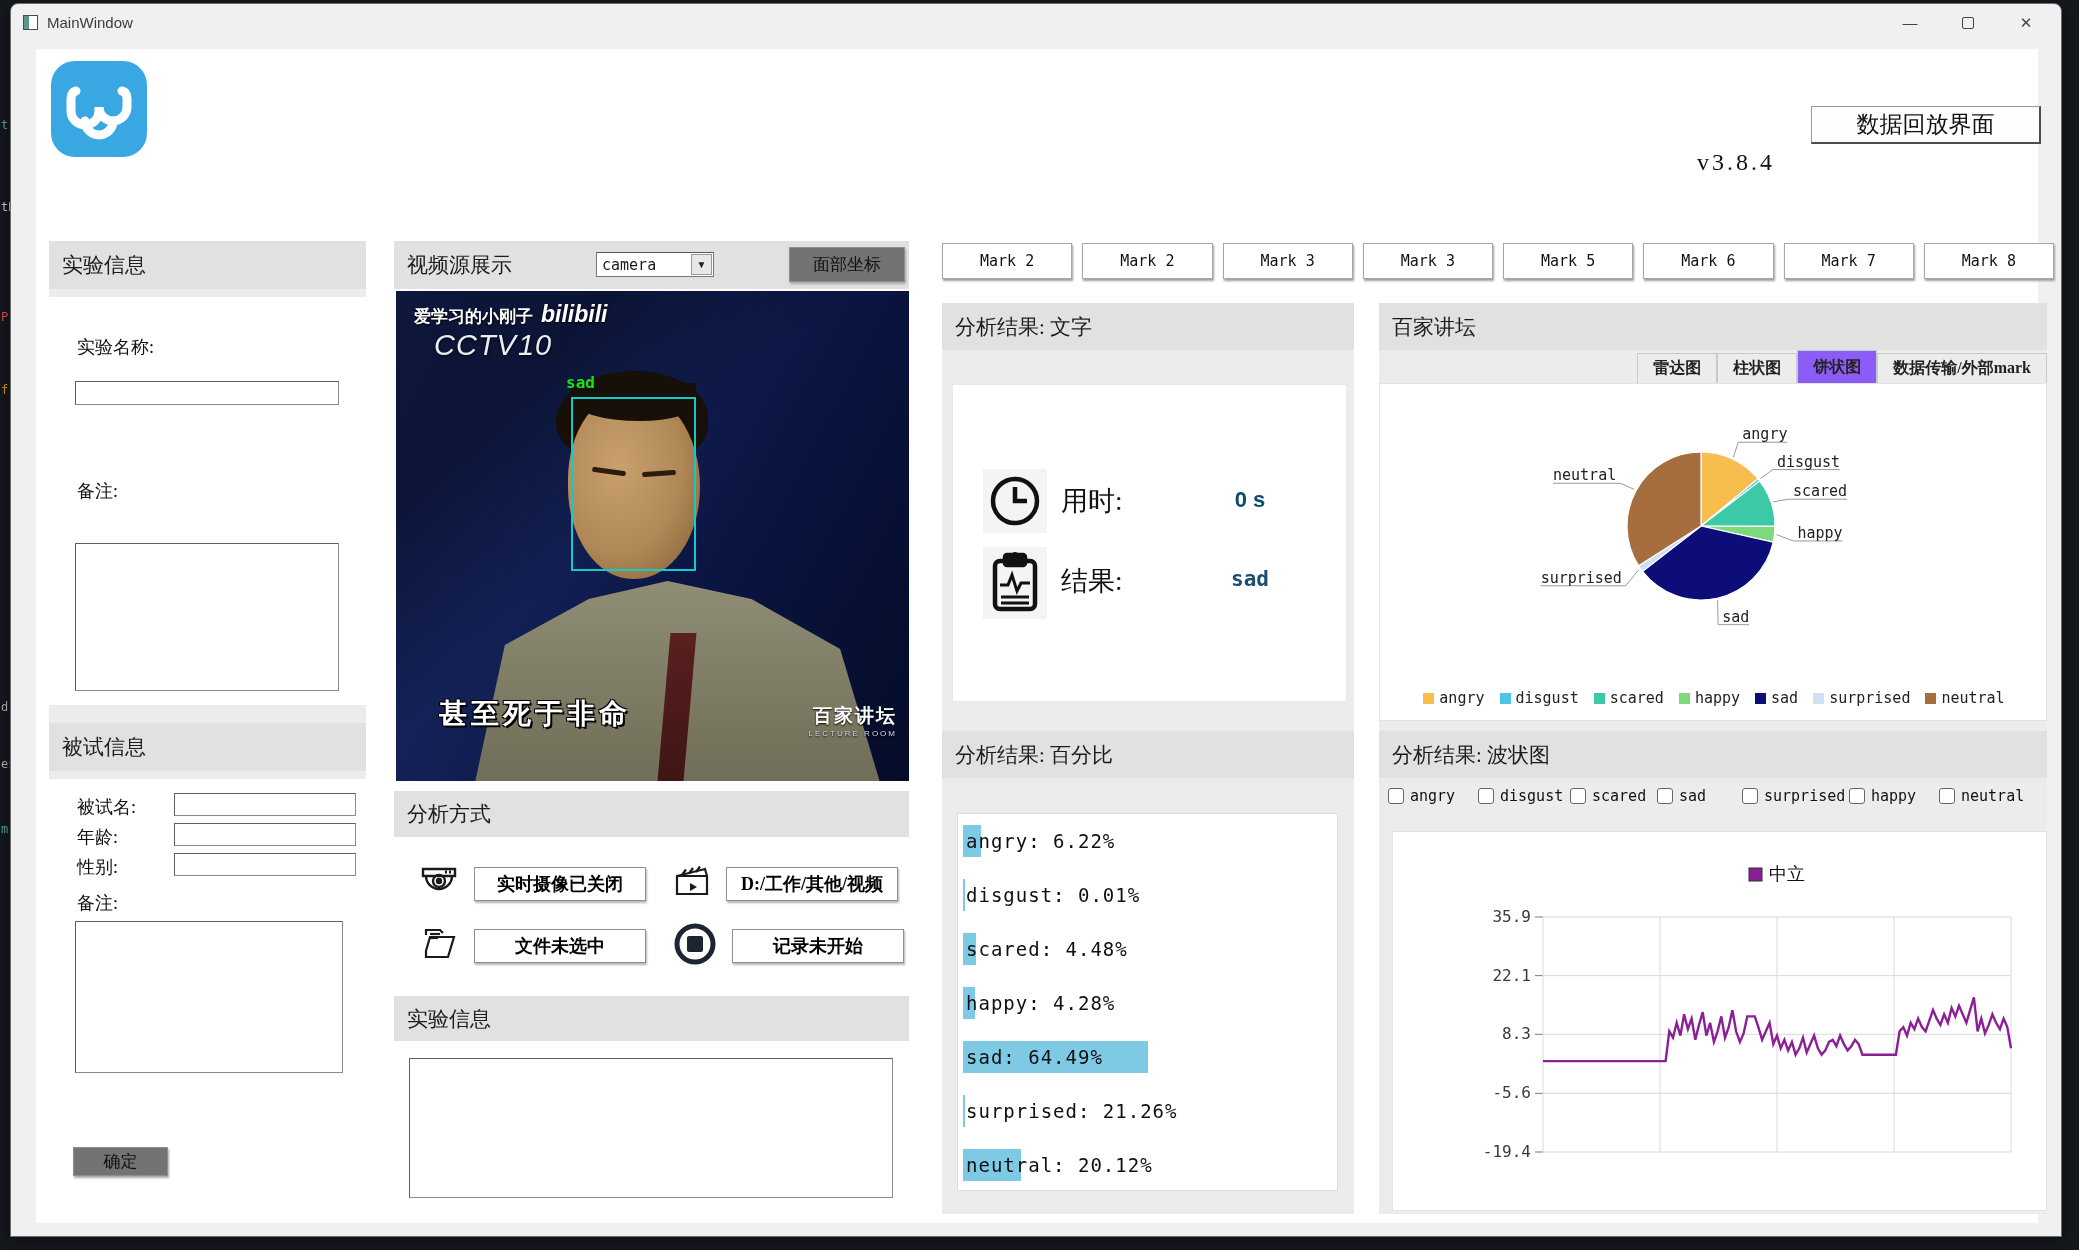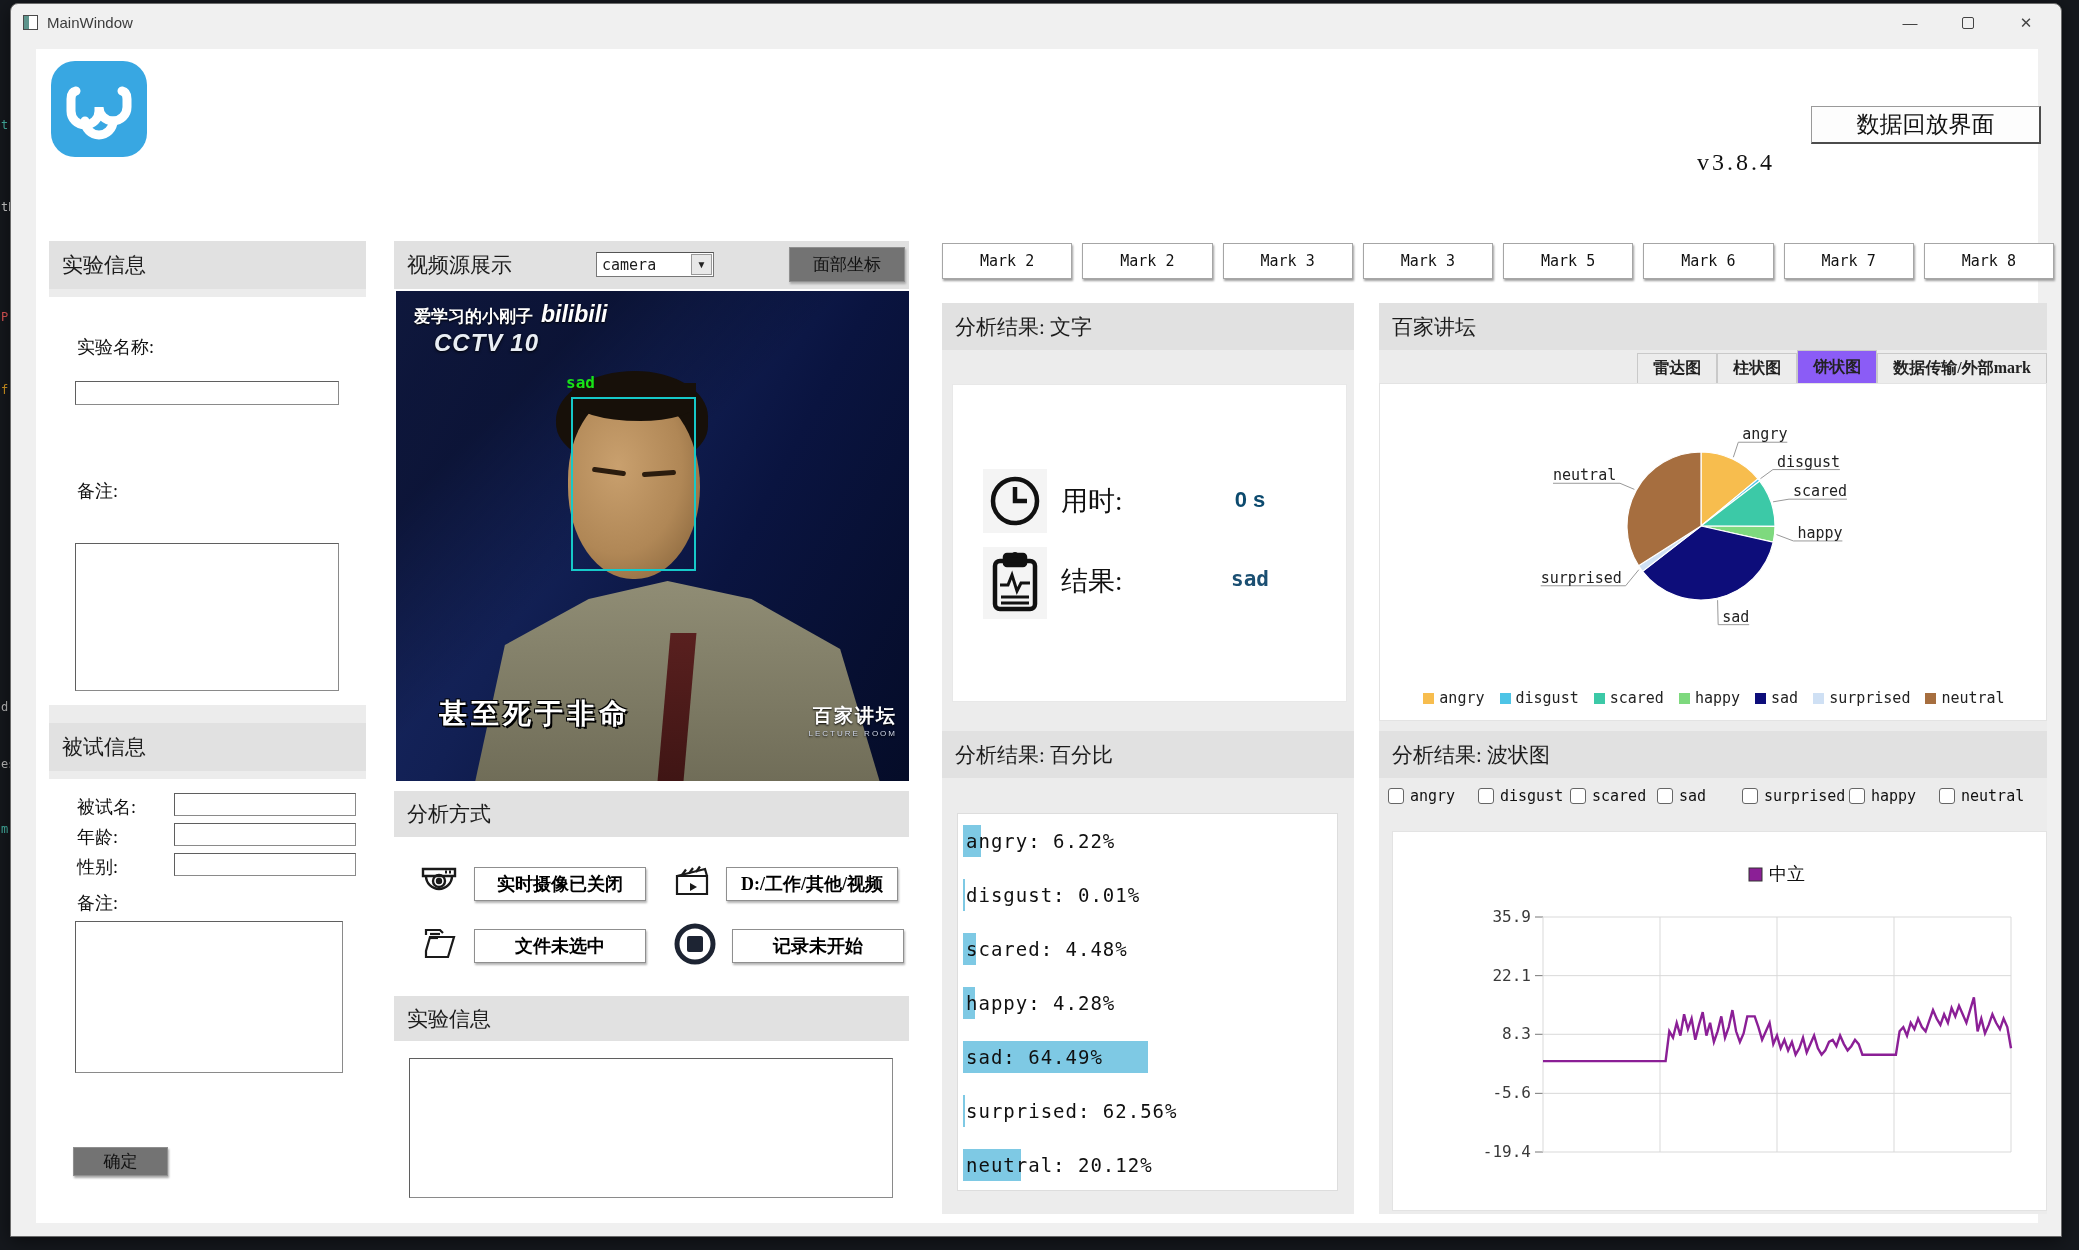--- a/index.html
+++ b/index.html
@@ -87,23 +87,23 @@
   .vid-fringe { position:absolute; left:176px; top:92px; width:124px; height:38px;
     background:#171009; border-radius:0 0 45% 55%; }
   .face-box { position:absolute; left:175px; top:106px; width:125px; height:174px;
     border:2px solid #16c9c9; }
   .det-label { position:absolute; left:170px; top:82px; color:#18e318; font-weight:bold;
     font-size:16px; }
   .ov-topleft { position:absolute; left:18px; top:10px; display:flex; align-items:baseline;
     gap:8px; color:#fff; text-shadow:0 1px 2px #000; }
   .ov-uploader { font-size:17px; font-weight:bold; }
   .ov-site { font-size:23px; font-weight:800; font-style:italic; }
-  .ov-cctv { position:absolute; left:38px; top:38px; color:#e9eef5; font-weight:700;
-    font-style:italic; font-size:24px; letter-spacing:1px; text-shadow:0 1px 3px #000;
-    display:flex; gap:7px; align-items:center; }
+  .ov-cctv { position:absolute; left:38px; top:38px; color:#e9eef5; font-weight:400;
+    font-style:italic; font-size:29px; letter-spacing:1px; text-shadow:0 1px 3px #000;
+    display:flex; gap:1px; align-items:center; }
   .ov-sub { position:absolute; left:43px; top:404px; color:#fff; font-weight:bold;
     font-size:28px; letter-spacing:4px;
     text-shadow:2px 2px 0 #000,-1px -1px 0 #000,1px -1px 0 #000,-1px 1px 0 #000; }
   .ov-prog { position:absolute; right:12px; top:412px; text-align:right; color:#fff;
     text-shadow:0 1px 2px #000; }
   .ov-prog .p1 { font-size:19px; font-weight:bold; letter-spacing:2px; }
   .ov-prog .p2 { font-size:8px; letter-spacing:2px; color:#cfd6e8; }
 
   #mode-head { left:358px; top:742px; width:515px; height:46px; }
   #mode-body { left:358px; top:794px; width:515px; height:143px; }
@@ -379,21 +379,21 @@
           <div class="pct-row">
             <div class="pct-bar" style="background: rgb(126, 201, 228); width: 12.2836px;"></div>
             <div class="pct-text mono">happy: 4.28%</div>
           </div>
           <div class="pct-row">
             <div class="pct-bar" style="background: rgb(126, 201, 228); width: 185.086px;"></div>
             <div class="pct-text mono">sad: 64.49%</div>
           </div>
           <div class="pct-row">
             <div class="pct-bar" style="background: rgb(126, 201, 228); width: 2px;"></div>
-            <div class="pct-text mono">surprised: 62.56%</div>
+            <div class="pct-text mono">surprised: 21.26%</div>
           </div>
           <div class="pct-row">
             <div class="pct-bar" style="background: rgb(126, 201, 228); width: 57.7444px;"></div>
             <div class="pct-text mono">neutral: 20.12%</div>
           </div>
         </div>
 
       <div class="abs col" id="chart-bg"></div>
       <div class="abs sec-head" id="chart-head">百家讲坛</div>
       <div class="abs" id="tabs-row">

